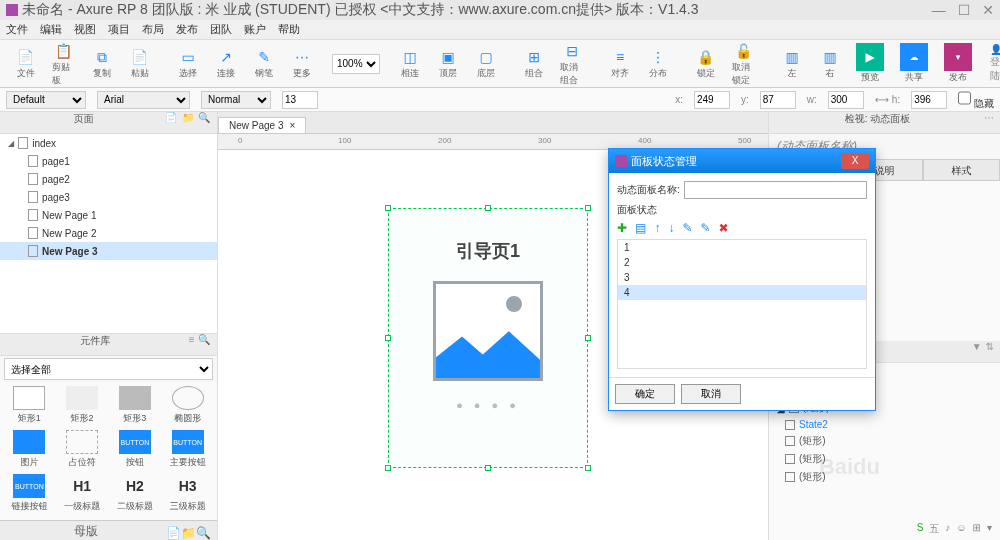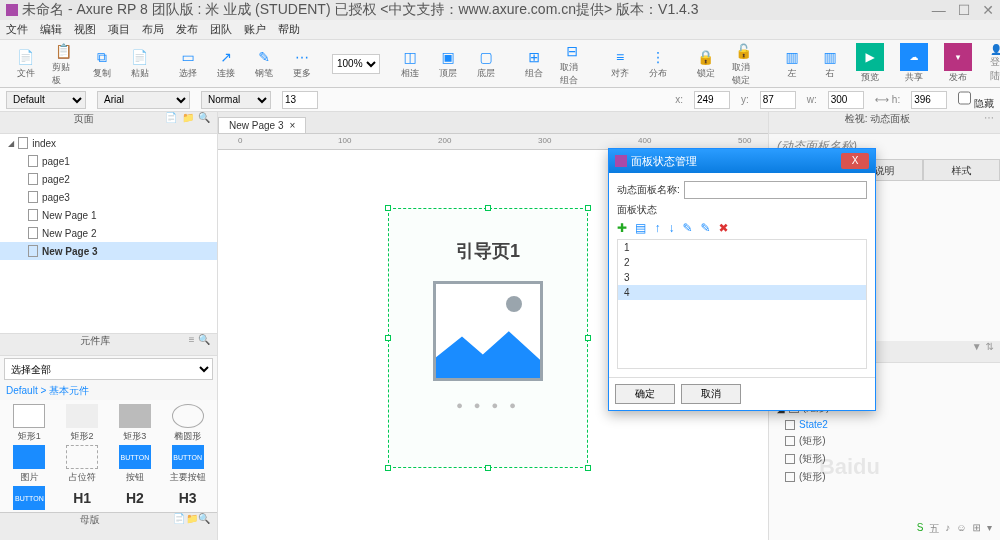--- a/index.html
+++ b/index.html
@@ -105,21 +105,21 @@
 .modal-body input.txt { flex: 1; height: 18px; border: 1px solid #aaa; }
 .modal-body .tb-icons { display: flex; gap: 8px; padding: 4px 0; font-size: 12px; }
 .modal-body .tb-icons span { cursor: pointer; }
 .state-list { border: 1px solid #ddd; height: 130px; }
 .state-list .srow { padding: 2px 6px; font-size: 10px; }
 .state-list .srow.sel { background: #cfe7ff; }
 .modal-foot { padding: 6px; display: flex; gap: 6px; border-top: 1px solid #ddd; }
 .modal-foot button { width: 60px; height: 20px; font-size: 10px; border: 1px solid #999; background: #f0f0f0; cursor: pointer; }
 
 
-.masters-head { height: 28px; background: #ececec; border-top: 1px solid #ccc; font-size: 10px; display:flex;align-items:flex-start;padding:0 6px;color:#666; }
+.masters-head { height: 20px; background: #ececec; border-top: 1px solid #ccc; font-size: 12px; display:flex;align-items:flex-end;padding:0 6px;color:#666; }
 .masters-head .ph-title{flex:1;text-align:center}
 
 
 .status-corner { position: absolute; bottom: 4px; right: 8px; font-size: 10px; color: #888; display:flex;gap:6px; }
 .status-corner .grn{color:#2a2}
 
 .watermark { position:absolute; right:120px; bottom:60px; font-size:22px; color:rgba(0,0,0,0.08); font-weight:bold; pointer-events:none; }
 </style>
 </head>
 <body>
@@ -304,21 +304,20 @@
           <span class="file-icon"></span>
           <span>New Page 3</span>
         </div>
     </div>
     <div class="panel-head">
       <span class="ph-title">元件库</span>
       <span class="ph-icon">≡</span>
       <span class="ph-icon">🔍</span>
     </div>
     <select class="lib-select"><option>选择全部</option></select>
-    <div class="lib-crumb">Default &gt; 基本元件</div>
     <div class="lib-grid" id="libgrid">
         <div class="lib-item">
           <div class="shape s-rect-out"></div>
           <span>矩形1</span>
         </div>
         <div class="lib-item">
           <div class="shape s-rect-lt"></div>
           <span>矩形2</span>
         </div>
         <div class="lib-item">

